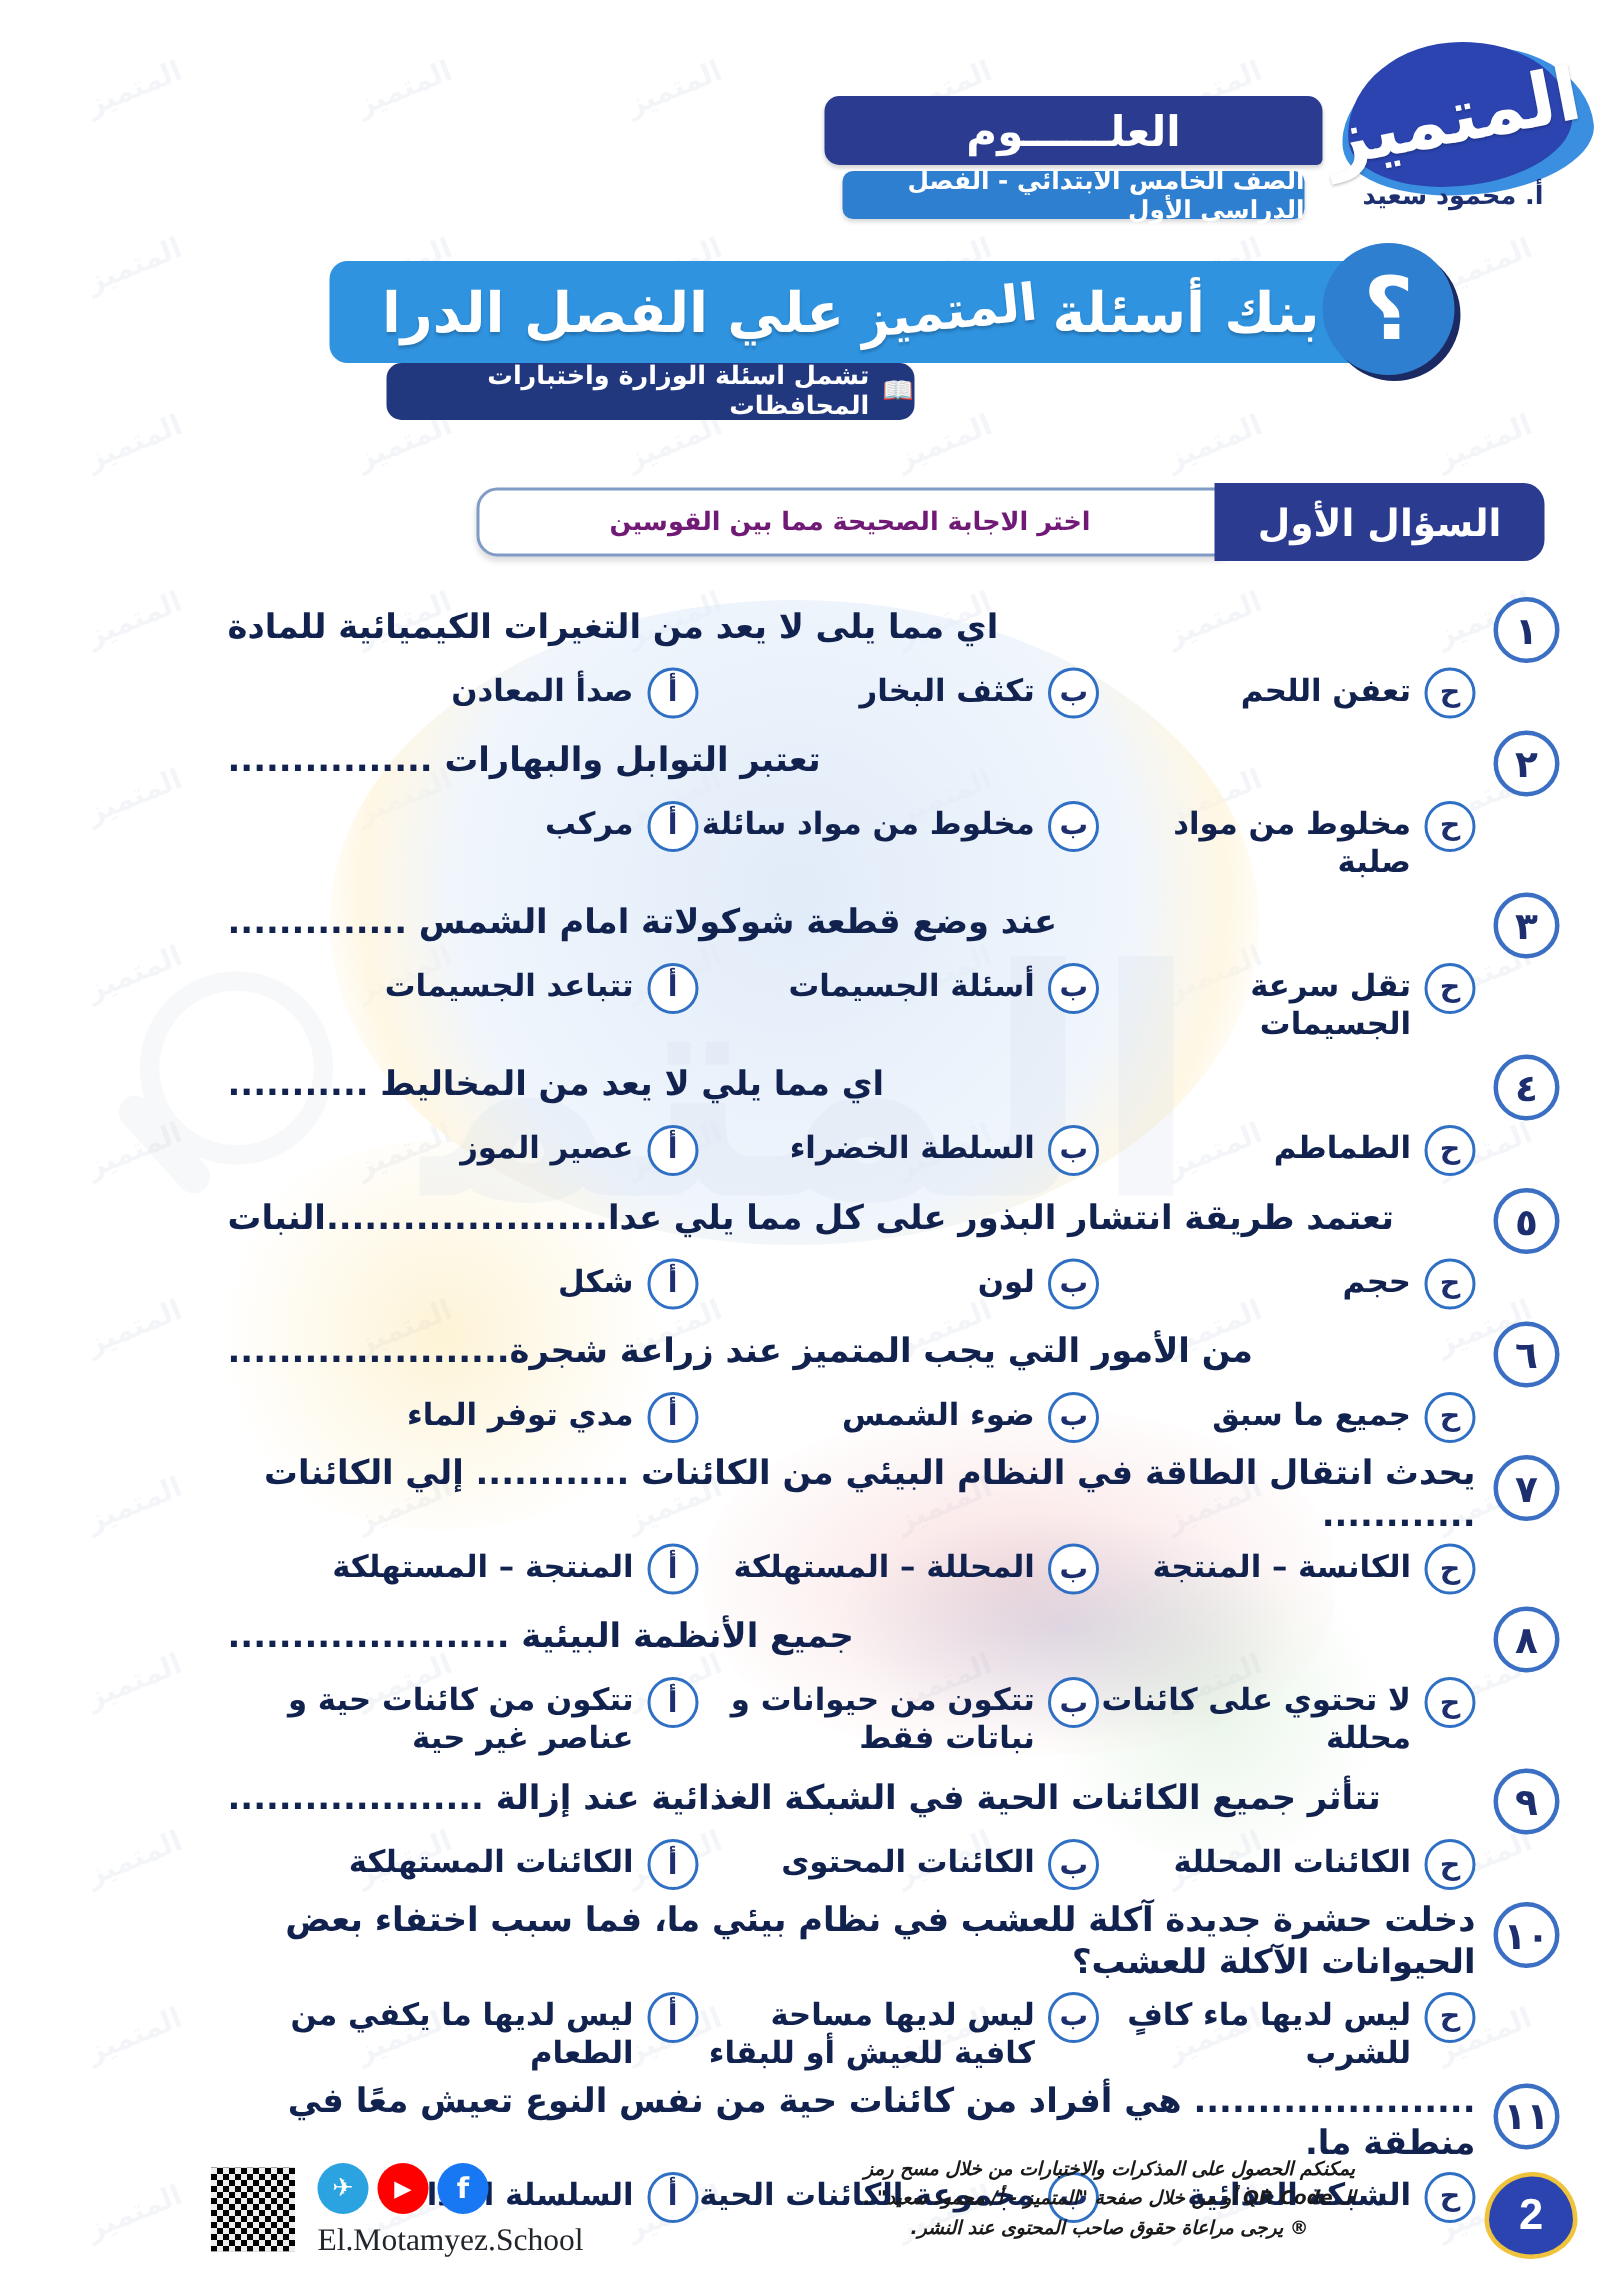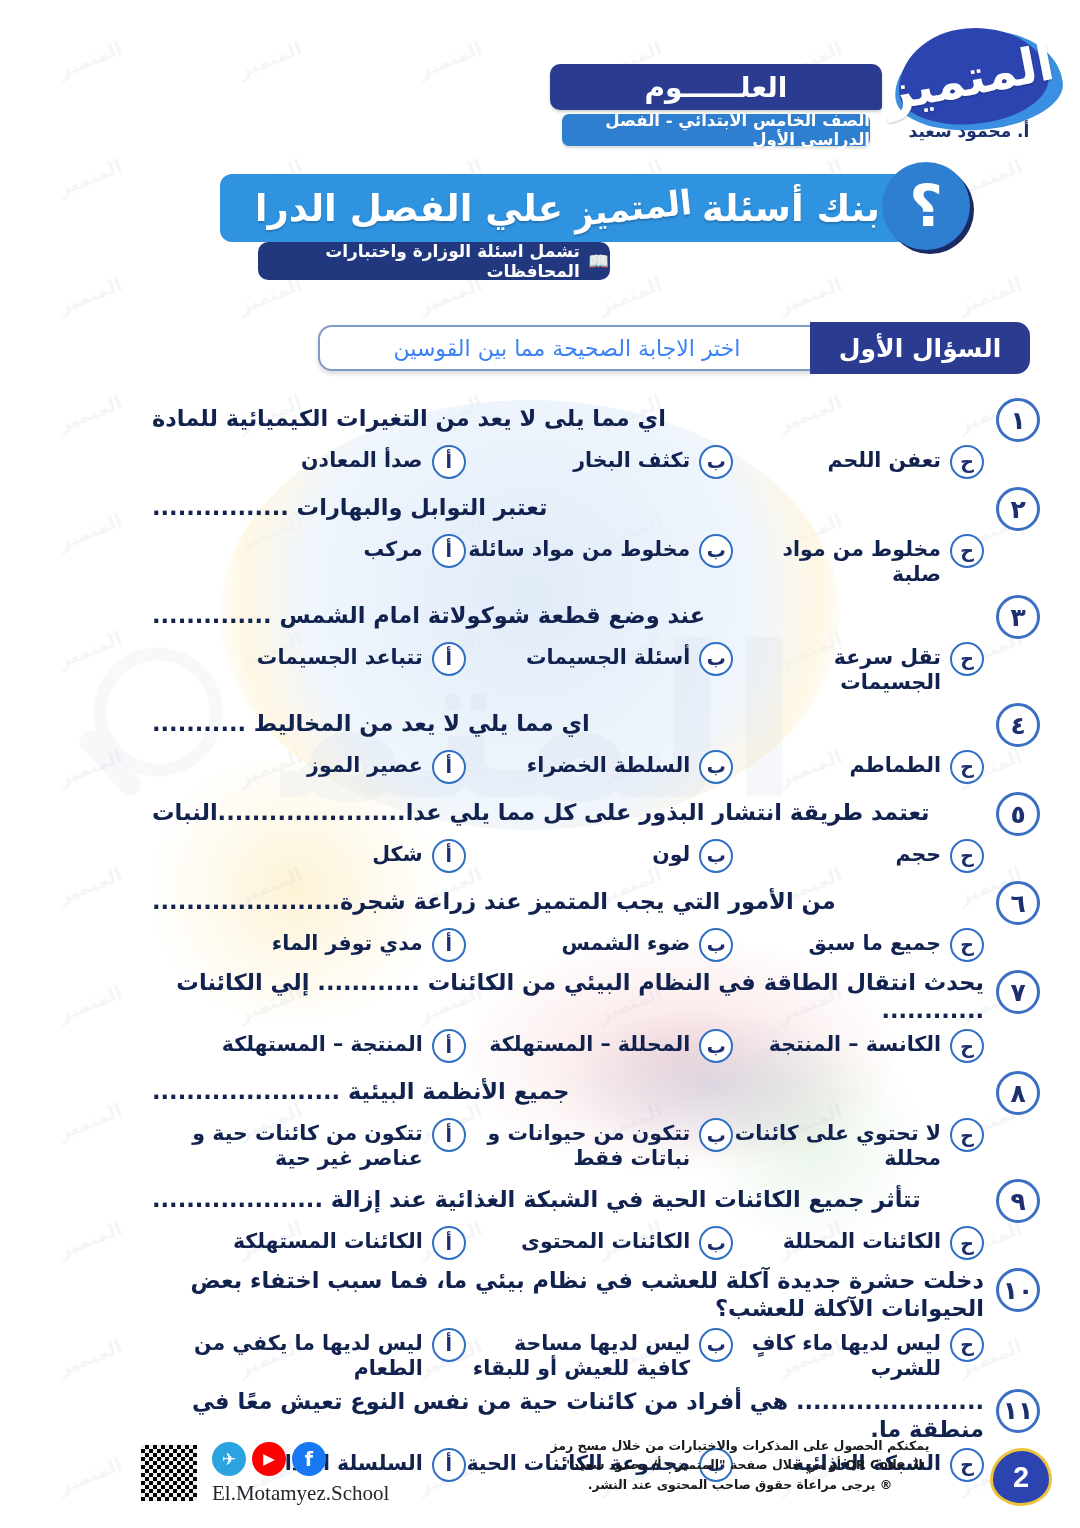--- a/index.html
+++ b/index.html
@@ -224,21 +224,21 @@
   .qhead-tab span { color: #fff; font-size: 25px; font-weight: bold; }
   .qhead-body {
     position: absolute; right: 214px; left: 0; top: 3px;
     height: 46px;
     background: #ffffff;
     border: 2px solid #7f9bc6;
     border-radius: 14px 0 0 14px;
     box-shadow: 0 3px 4px rgba(0,0,0,.14);
     display: flex; align-items: center; justify-content: center;
   }
-  .qhead-body span { color: #3b82f6; font-size: 22px; font-weight: normal; }
+  .qhead-body span { color: #701a75; font-size: 17px; font-weight: bold; }
 
   
   .questions { position: absolute; top: 396px; right: 40px; left: 40px; }
   .qblock { position: relative; margin-bottom: 6px; }
 
   .qnum {
     position: absolute;
     right: 0; top: 2px;
     width: 44px; height: 44px;
     border: 3.5px solid #3b6fc4;
@@ -328,20 +328,21 @@
 
   .foot-note {
     position: absolute; right: 120px; bottom: 34px;
     width: 440px;
     text-align: center;
     color: #1a1a1a;
     font-size: 12.5px;
     font-weight: bold;
     line-height: 1.55;
     direction: rtl;
+    font-style: italic;
   }
 
   .page-num {
     position: absolute; right: 28px; bottom: 22px;
     width: 62px; height: 58px;
     background: #2b44b0;
     border: 3px solid #f0c33c;
     border-radius: 52% 48% 50% 50% / 55% 55% 45% 45%;
     display: flex; align-items: center; justify-content: center;
     color: #fff; font-size: 29px; font-weight: bold;

